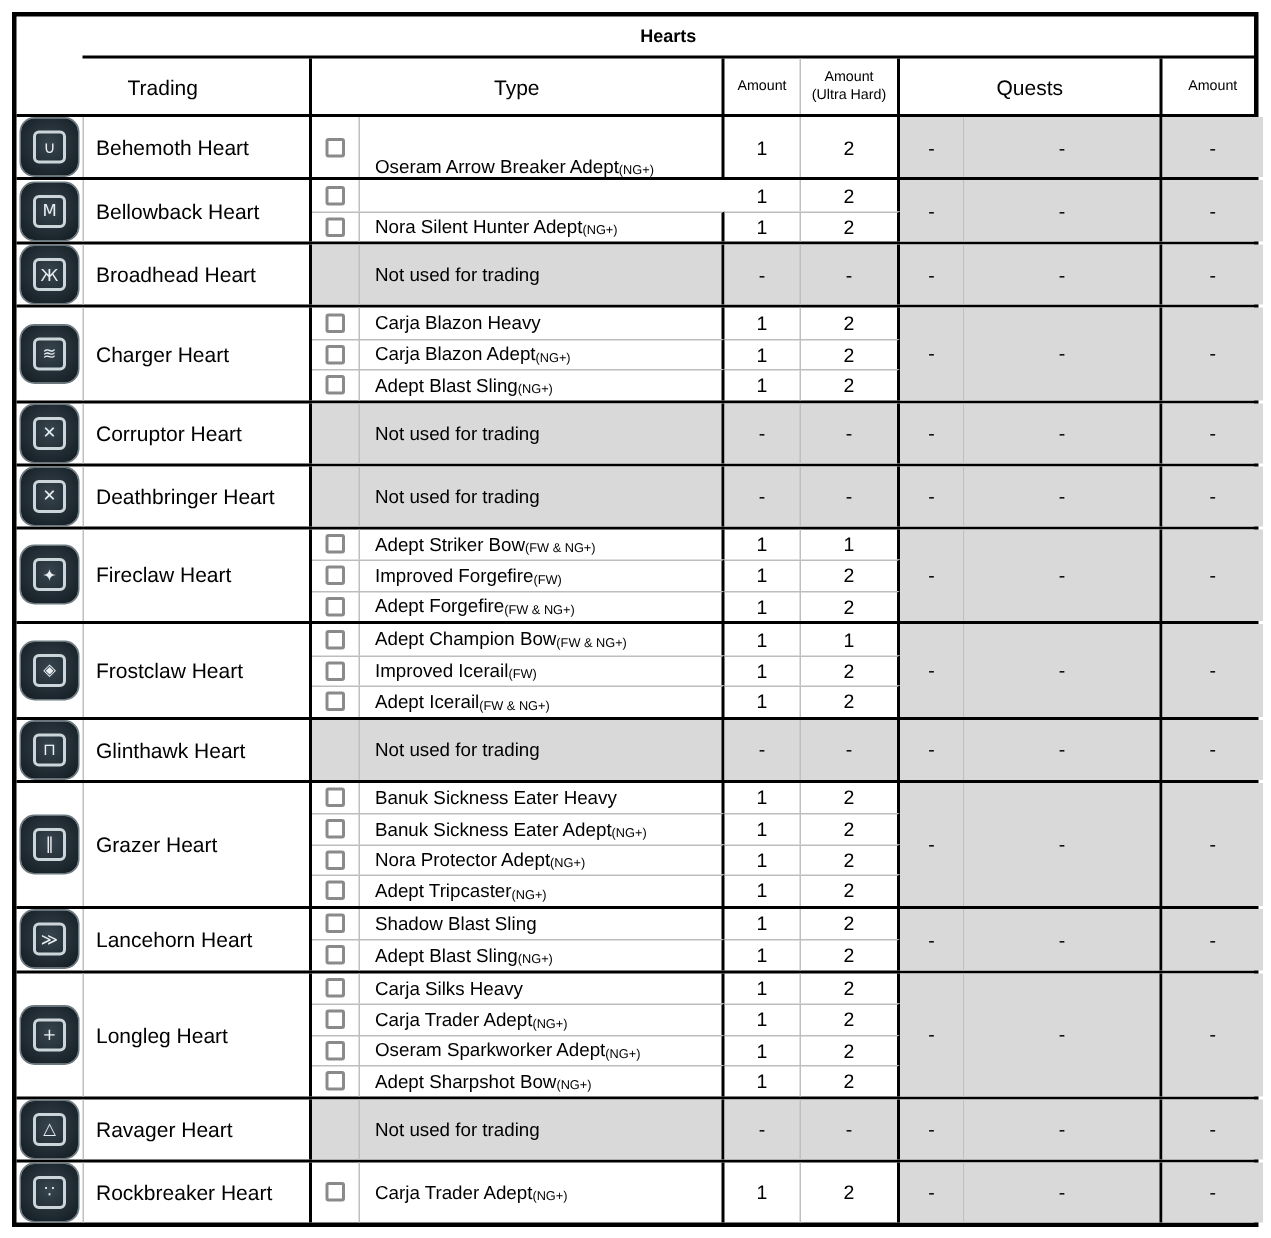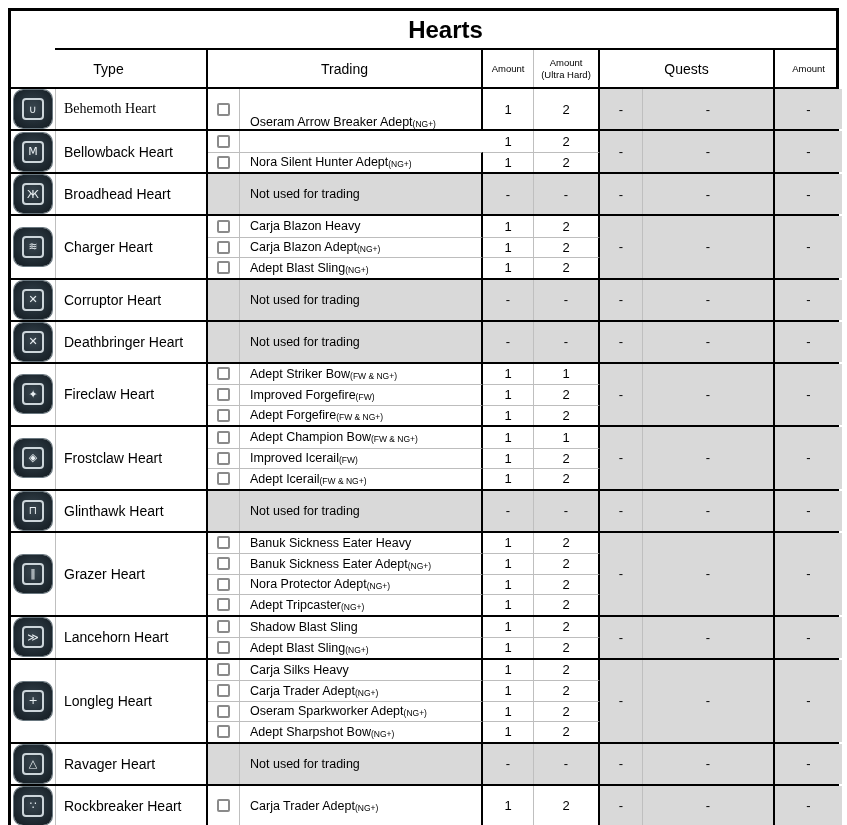--- a/index.html
+++ b/index.html
@@ -9,27 +9,27 @@
     color: #000000;
     width: 847px;
   }
   .table-wrap {
     margin: 8px;
     width: 831px;
     border: 3px solid #000000;
     background: #ffffff;
   }
   .title-row {
-    height: 39px;
+    height: 28px;
     display: flex;
     align-items: center;
     justify-content: center;
     border-bottom: 2px solid #000000;
     font-weight: bold;
-    font-size: 24px;
+    font-size: 12px;
     margin-left: 44px;
   }
   .header-row {
     display: grid;
     grid-template-columns: 197px 275px 51px 66px 175px 67px;
     height: 39px;
     border-bottom: 2px solid #000000;
   }
   .hcell {
     display: flex;
@@ -103,39 +103,39 @@
     font-family: "DejaVu Sans", sans-serif;
   }
 </style>
 </head>
 <body>
 
 <div class="table-wrap">
   <div class="title-row">Hearts</div>
 
   <div class="header-row">
+    <div class="hcell br-d">Trading</div>
     <div class="hcell br-d">Type</div>
-    <div class="hcell br-d">Trading</div>
     <div class="hcell small br-l">Amount</div>
     <div class="hcell small br-d">Amount
 (Ultra Hard)</div>
     <div class="hcell br-d">Quests</div>
     <div class="hcell small">Amount</div>
   </div>
 
   <div id="rows">
       <div class="group" style="grid-auto-rows: 40px;">
         <div class="cell center br-l" style="grid-area: 1 / 1 / span 1;">
           <div class="chip">
             <div class="chip-inner">
               <div class="chip-glyph">∪</div>
             </div>
           </div>
         </div>
-        <div class="cell type-name br-d" style="grid-area: 1 / 2 / span 1; font-family: Liberation Serif, serif;">Behemoth Heart</div>
+        <div class="cell type-name br-d" style="grid-area: 1 / 2 / span 1;">Behemoth Heart</div>
         <div class="cell br-l" style="grid-area: 1 / 3;">
           <div class="checkbox"></div>
         </div>
         <div class="cell item br-d" style="grid-area: 1 / 4; align-items: flex-end;">
           <div class="" style="display: inline;">Oseram Arrow Breaker Adept</div>
           <div class="tag">(NG+)</div>
         </div>
         <div class="cell center num br-l" style="grid-area: 1 / 5;">1</div>
         <div class="cell center num br-d" style="grid-area: 1 / 6;">2</div>
         <div class="cell center num gray br-l" style="grid-area: 1 / 7 / span 1;">-</div>

